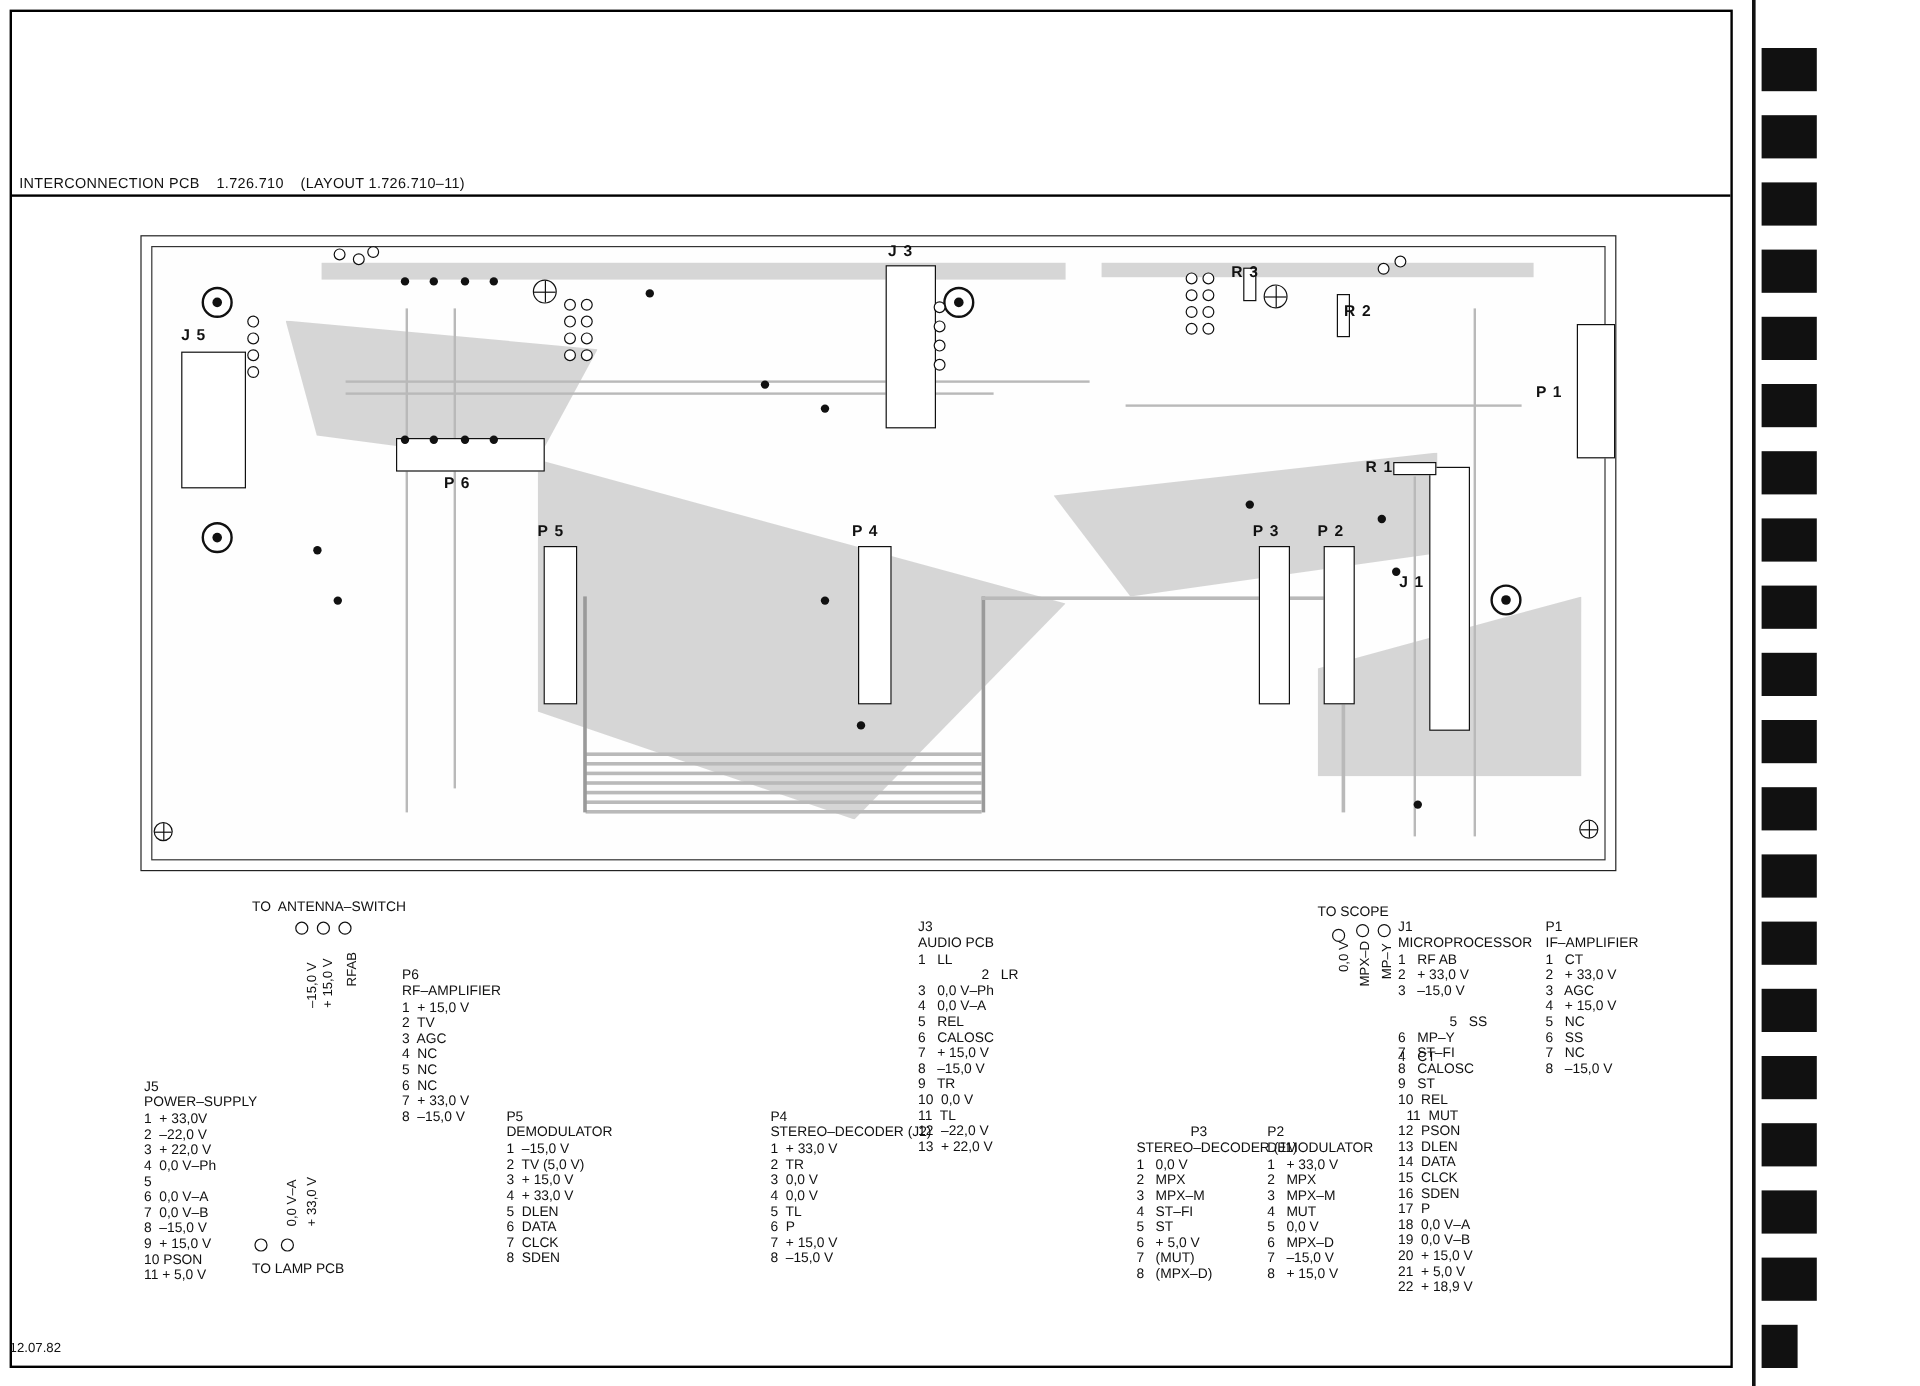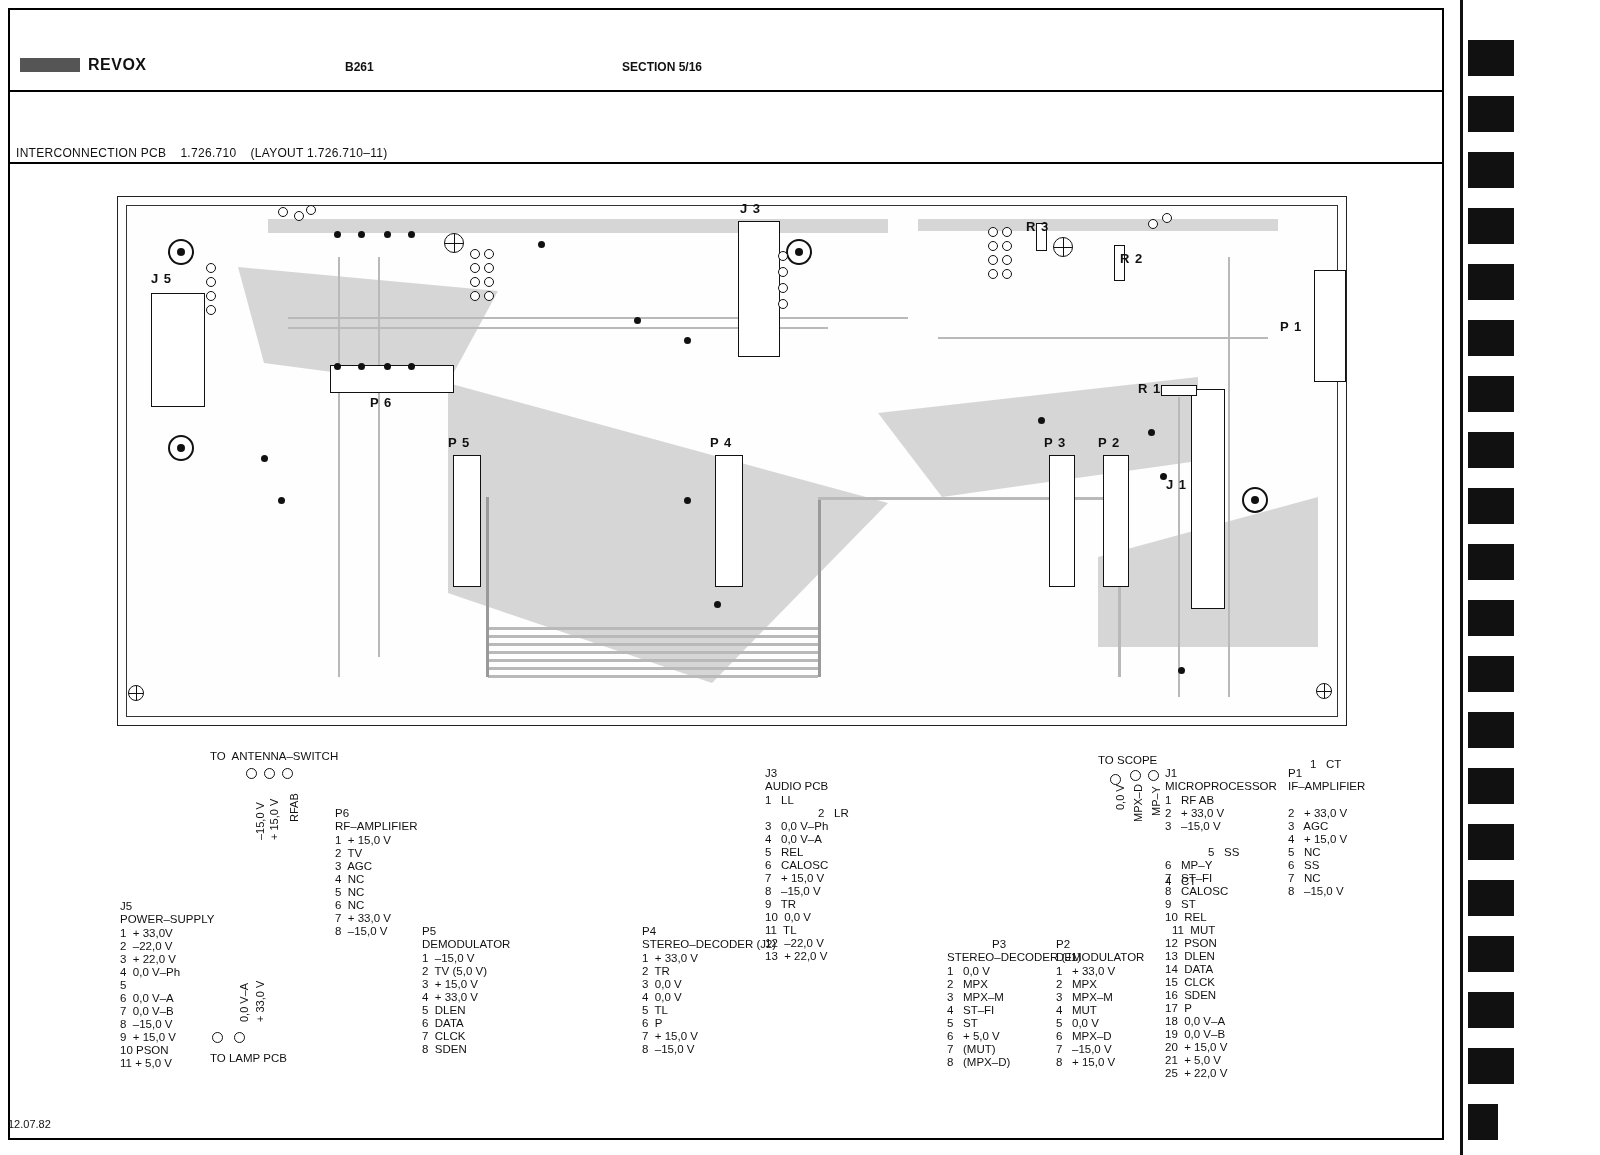--- a/index.html
+++ b/index.html
@@ -70,26 +70,20 @@
   #footdate{position:absolute;left:8px;top:1118px;font-size:11px;}
   #side-marks{position:absolute;left:1452px;top:0;width:140px;height:1155px;}
   .sm{position:absolute;background:#111;}
   .vbar{position:absolute;background:#111;width:3px;}
 </style>
 </head>
 <body>
 
 <div id="page-frame">
 
-  <div id="header-bar">
-    <div class="brand-block"></div>
-    <div class="brand-text">REVOX</div>
-    <div class="hdr-model">B261</div>
-    <div class="hdr-section">SECTION 5/16</div>
-  </div>
 
   <div id="subtitle">
     <span>INTERCONNECTION PCB</span><span class="sp"></span><span>1.726.710</span><span class="sp"></span><span>(LAYOUT  1.726.710–11)</span>
   </div>
   <div id="title-rule"></div>
 
   <div id="board">
     <div class="inner"></div>
 
     <div class="smear" style="left:150px;top:22px;width:620px;height:14px;"></div>
@@ -334,25 +328,25 @@
   <div class="legend" style="left:1155px;top:927px;">12  PSON</div>
   <div class="legend" style="left:1155px;top:940px;">13  DLEN</div>
   <div class="legend" style="left:1155px;top:953px;">14  DATA</div>
   <div class="legend" style="left:1155px;top:966px;">15  CLCK</div>
   <div class="legend" style="left:1155px;top:979px;">16  SDEN</div>
   <div class="legend" style="left:1155px;top:992px;">17  P</div>
   <div class="legend" style="left:1155px;top:1005px;">18  0,0 V–A</div>
   <div class="legend" style="left:1155px;top:1018px;">19  0,0 V–B</div>
   <div class="legend" style="left:1155px;top:1031px;">20  + 15,0 V</div>
   <div class="legend" style="left:1155px;top:1044px;">21  + 5,0 V</div>
-  <div class="legend" style="left:1155px;top:1057px;">25  + 22,0 V</div>
+  <div class="legend" style="left:1155px;top:1057px;">22  + 18,9 V</div>
 
   <div class="legend" style="left:1278px;top:757px;">P1</div>
   <div class="legend" style="left:1278px;top:770px;">IF–AMPLIFIER</div>
-  <div class="legend" style="left:1278px;top:748px;margin-left:22px;">1   CT</div>
+  <div class="legend" style="left:1278px;top:784px;">1   CT</div>
   <div class="legend" style="left:1278px;top:797px;">2   + 33,0 V</div>
   <div class="legend" style="left:1278px;top:810px;">3   AGC</div>
   <div class="legend" style="left:1278px;top:823px;">4   + 15,0 V</div>
   <div class="legend" style="left:1278px;top:836px;">5   NC</div>
   <div class="legend" style="left:1278px;top:849px;">6   SS</div>
   <div class="legend" style="left:1278px;top:862px;">7   NC</div>
   <div class="legend" style="left:1278px;top:875px;">8   –15,0 V</div>
 
 </div>
 

